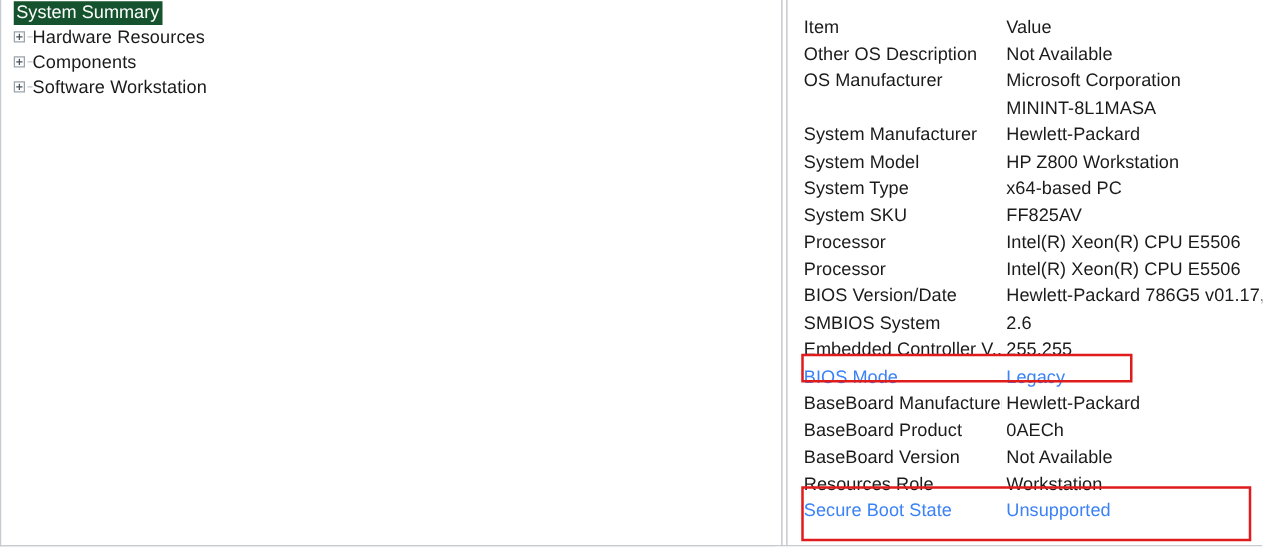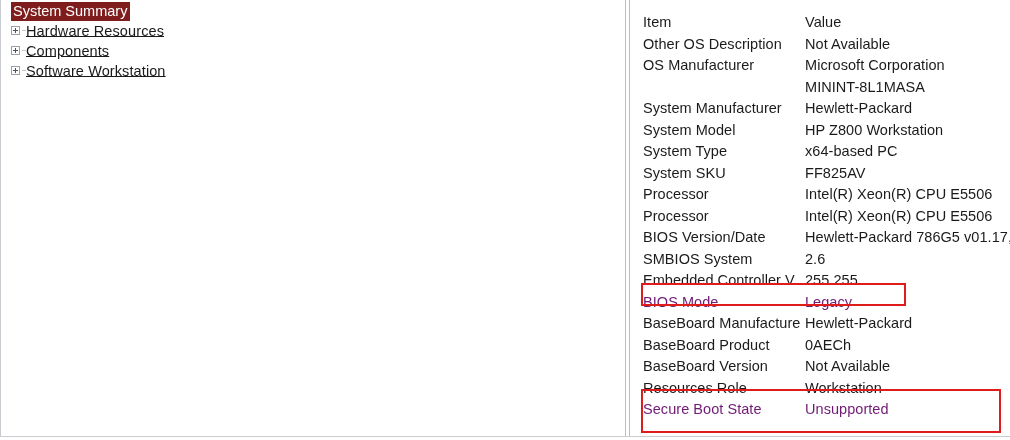--- a/index.html
+++ b/index.html
@@ -47,31 +47,30 @@
     color: #1a1a1a;
     white-space: nowrap;
   }
 
   .tree-row.root {
     padding-left: 10px;
   }
 
   .tree-label-selected {
     display: inline-block;
-    background: #7f1d1d;
+    background: #14532d;
     color: #ffffff;
     padding: 0 3px 1px 2px;
     line-height: 18px;
     height: 18px;
     vertical-align: middle;
   }
 
   .tree-row.child {
     padding-left: 10px;
-    text-decoration: underline;
   }
 
   .expander {
     display: inline-block;
     width: 9px;
     height: 9px;
     border: 1px solid #9aa3ab;
     background: #fdfdfd;
     position: relative;
     vertical-align: middle;
@@ -174,21 +173,21 @@
     top: 0;
     width: 260px;
     overflow: hidden;
     white-space: nowrap;
     letter-spacing: 0.05px;
   }
 
   
   .grid-row.hl .cell-item,
   .grid-row.hl .cell-value {
-    color: #701a75;
+    color: #3b82f6;
   }
 
   
   .annot-box {
     position: absolute;
     border: 2px solid #e01b1b;
     box-sizing: border-box;
     pointer-events: none;
     background: transparent;
   }

